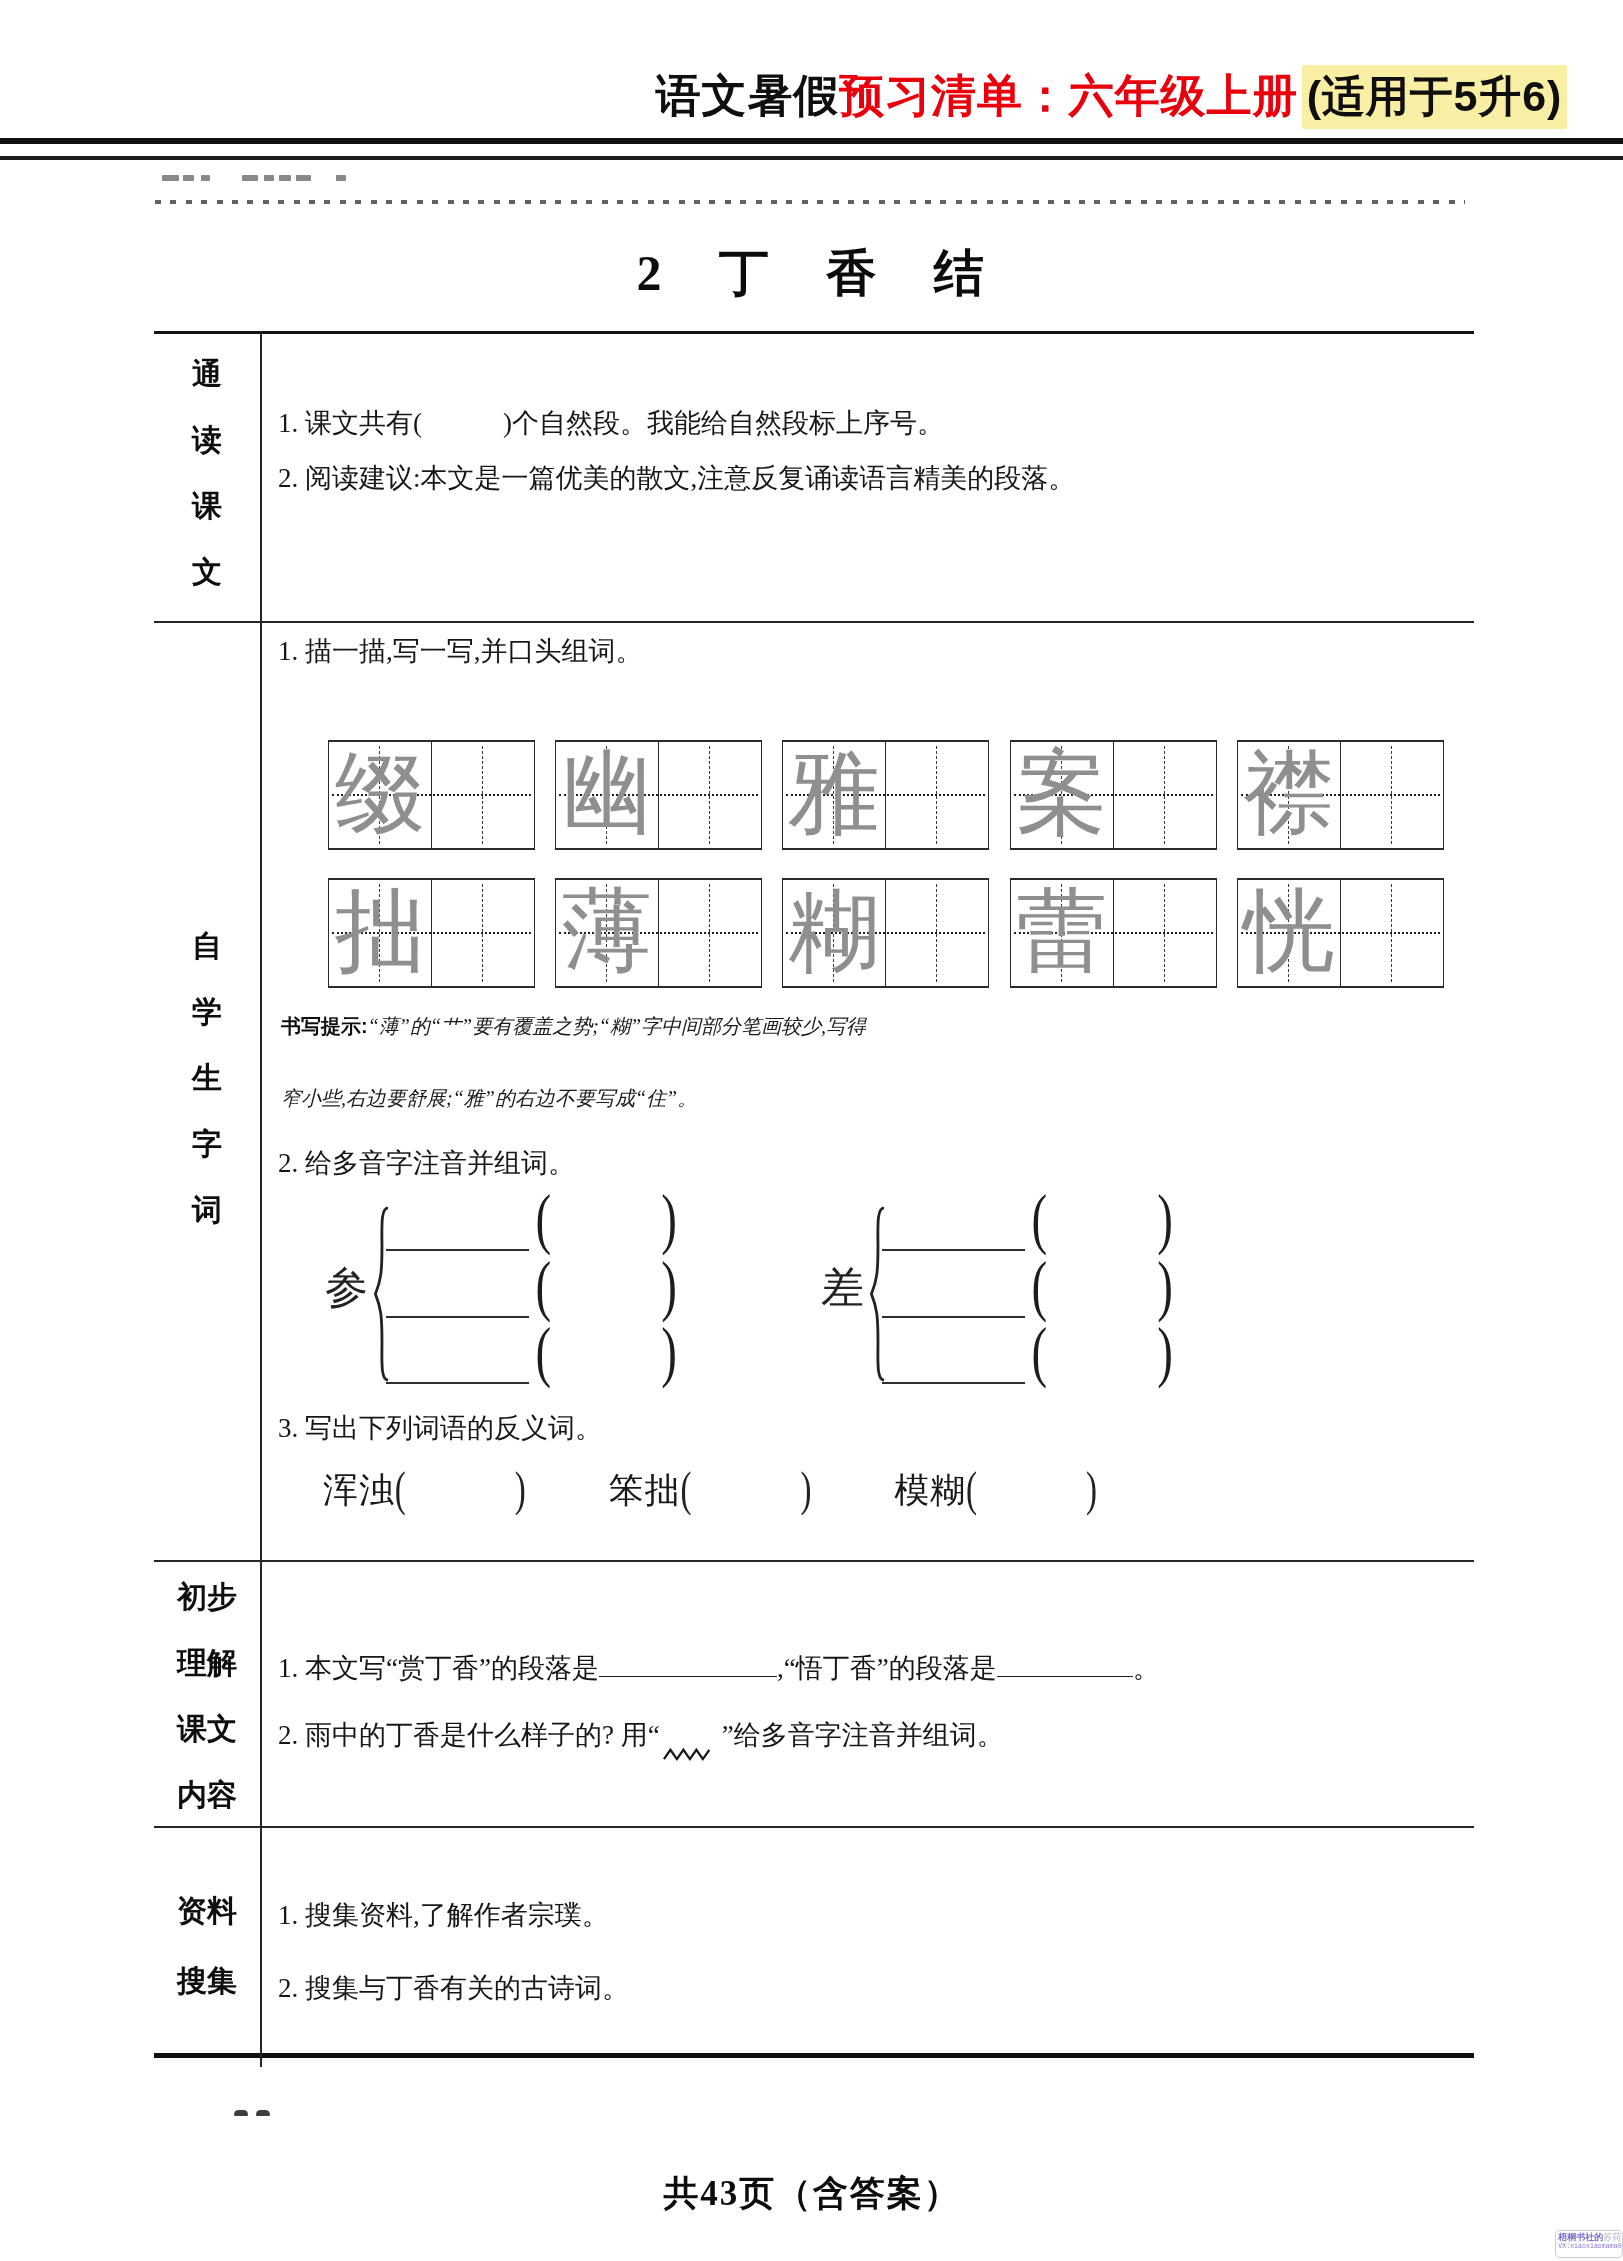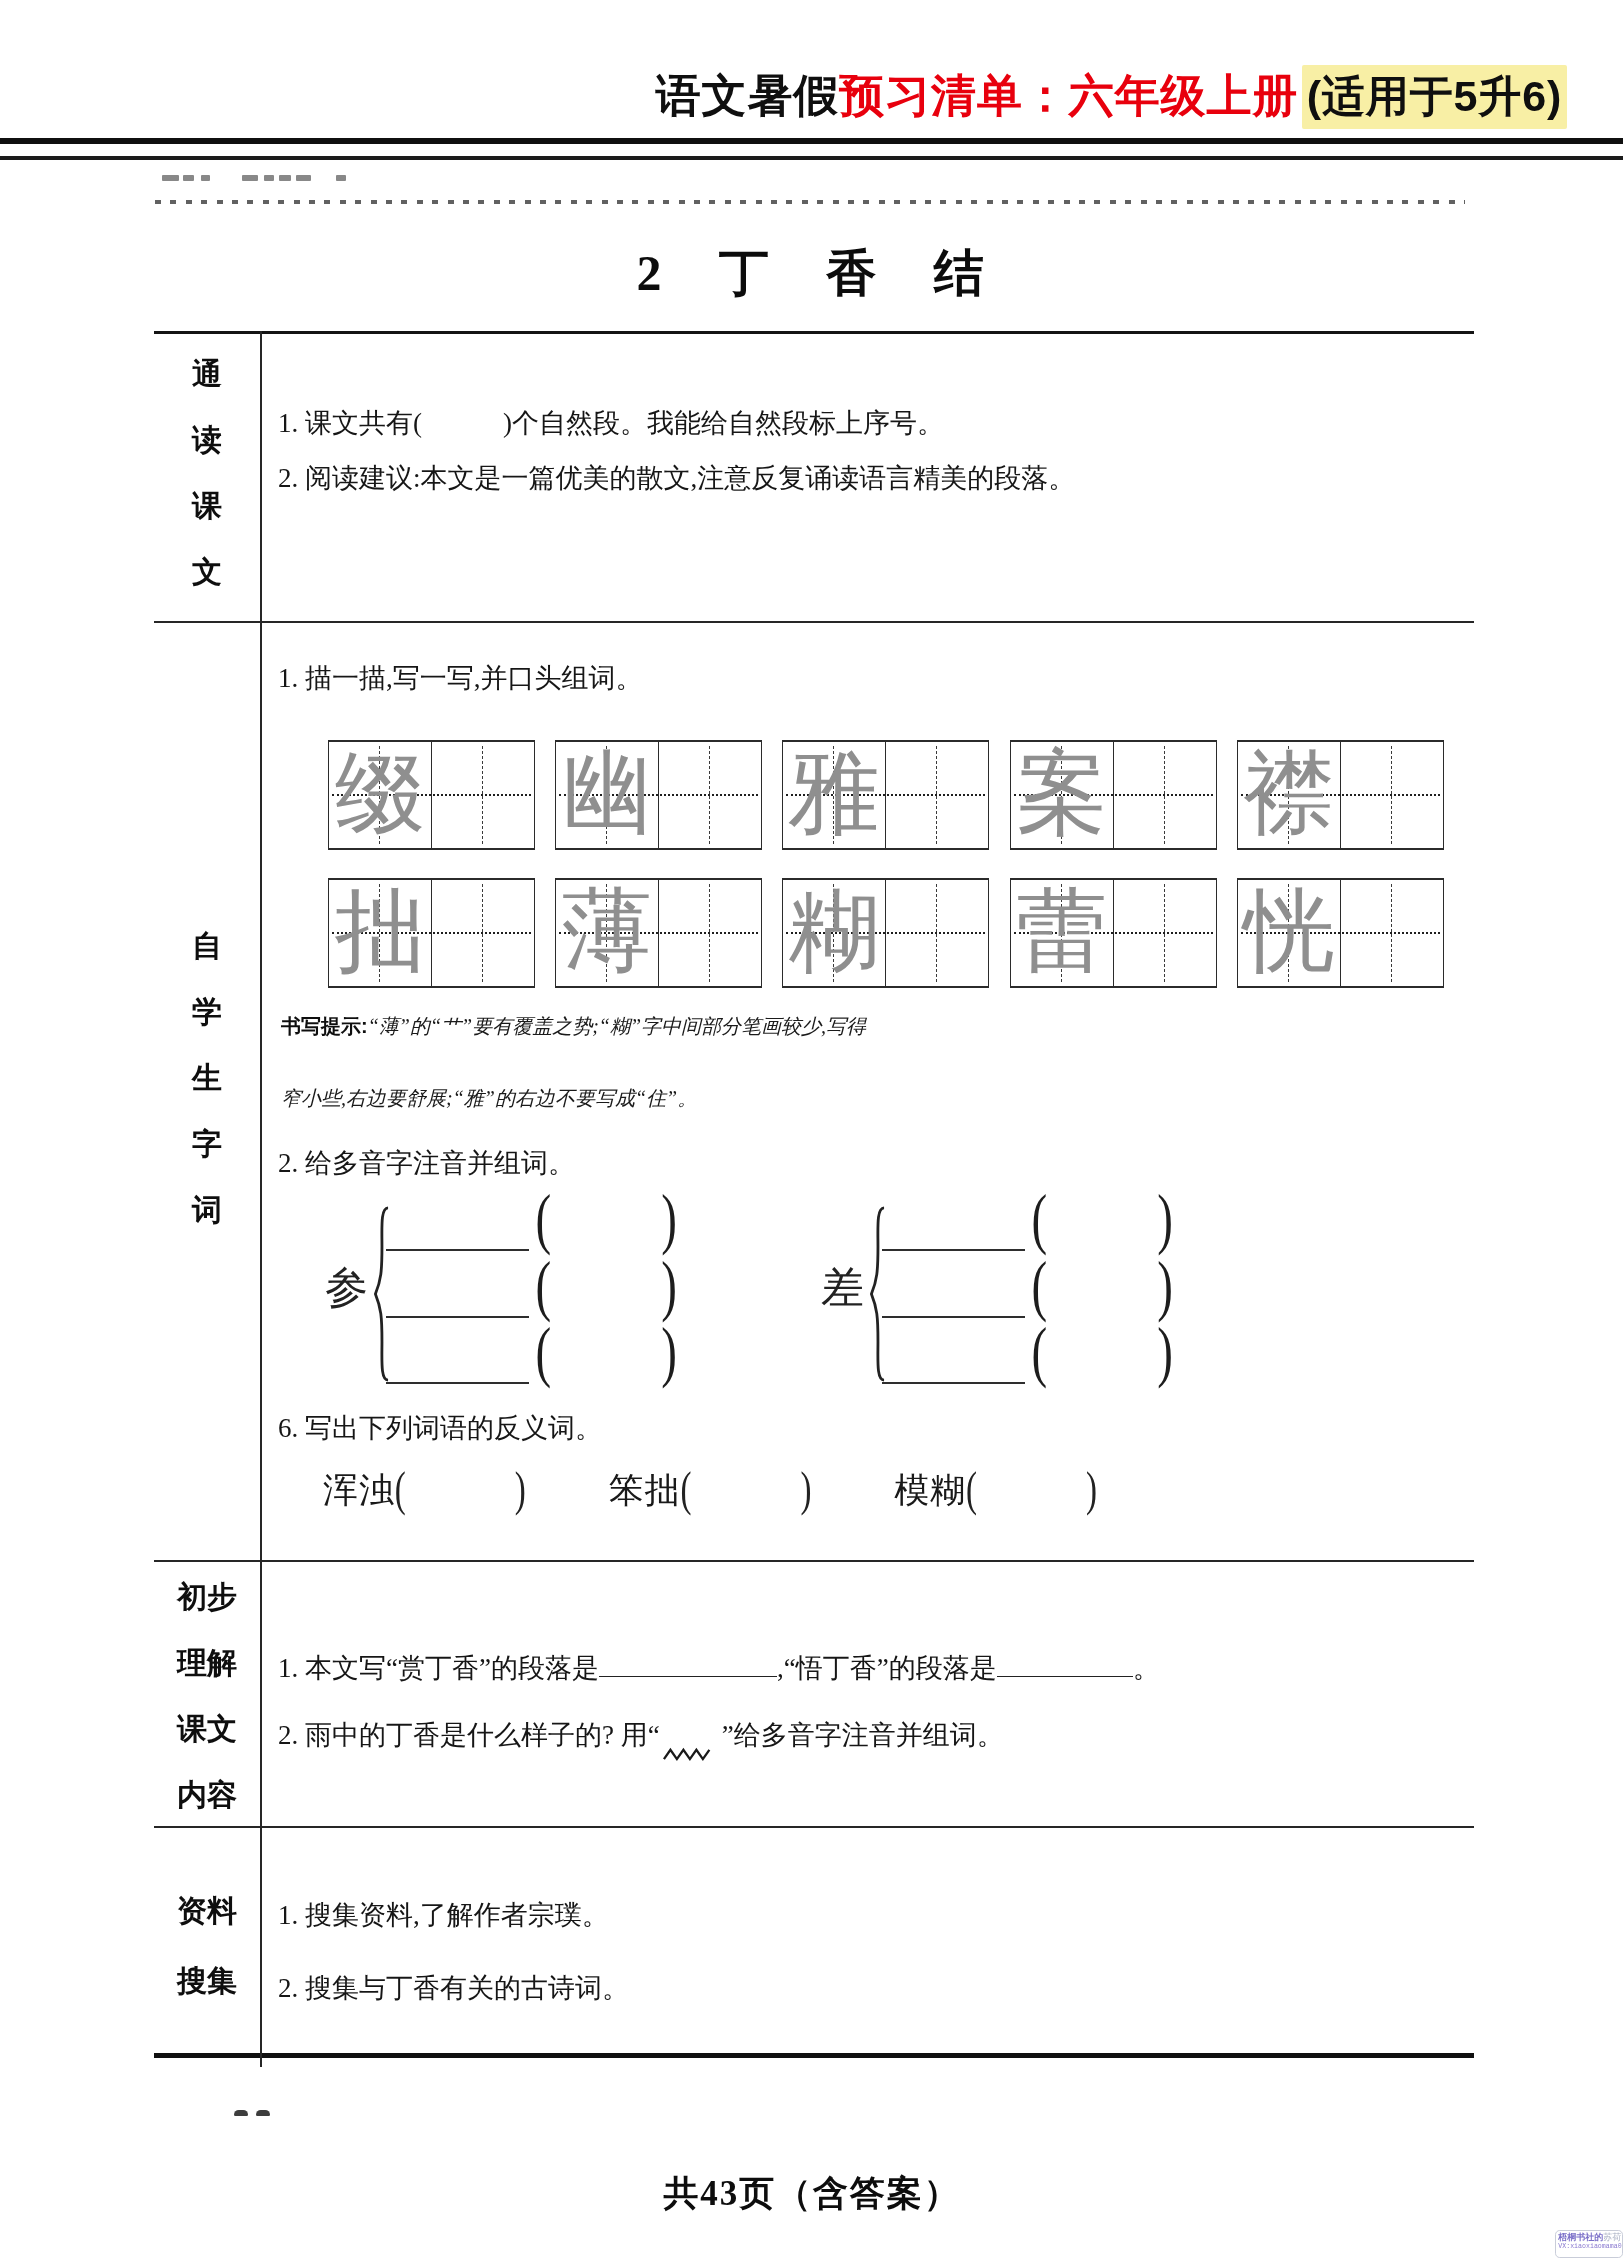--- a/index.html
+++ b/index.html
@@ -137,21 +137,21 @@
   <div class="item" style="top:406px;">1. 课文共有(　　　)个自然段。我能给自然段标上序号。</div>
   <div class="item" style="top:461px;">2. 阅读建议:本文是一篇优美的散文,注意反复诵读语言精美的段落。</div>
 
   <div class="row-label" style="top:913px;">
     <div>自</div>
     <div>学</div>
     <div>生</div>
     <div>字</div>
     <div>词</div>
   </div>
-  <div class="item" style="top:661px;">1. 描一描,写一写,并口头组词。</div>
+  <div class="item" style="top:634px;">1. 描一描,写一写,并口头组词。</div>
 
   <div class="pgroup" style="left:328px;top:740px;">
       <div class="pcell left">
         <span class="pchar">缀</span>
       </div>
       <div class="pcell"></div>
     </div>
   <div class="pgroup" style="left:555px;top:740px;">
       <div class="pcell left">
         <span class="pchar">幽</span>
@@ -254,21 +254,21 @@
       <span class="p-blank"></span>
       <span class="p-paren p-open">(</span>
       <span class="p-paren p-close">)</span>
     </div>
   <div class="poly-row" style="left:882px;top:1339px;">
       <span class="p-blank"></span>
       <span class="p-paren p-open">(</span>
       <span class="p-paren p-close">)</span>
     </div>
 
-  <div class="item" style="top:1411px;">6. 写出下列词语的反义词。</div>
+  <div class="item" style="top:1411px;">3. 写出下列词语的反义词。</div>
 
   <div class="ant-row">
     <span class="ant-word">浑浊</span><span class="ant-paren">(</span><span class="ant-gap"></span><span class="ant-paren">)</span><span class="ant-space"></span>
     <span class="ant-word">笨拙</span><span class="ant-paren">(</span><span class="ant-gap"></span><span class="ant-paren">)</span><span class="ant-space"></span>
     <span class="ant-word">模糊</span><span class="ant-paren">(</span><span class="ant-gap"></span><span class="ant-paren">)</span>
   </div>
 
   <div class="row-label" style="top:1564px;">
     <div>初步</div>
     <div>理解</div>

